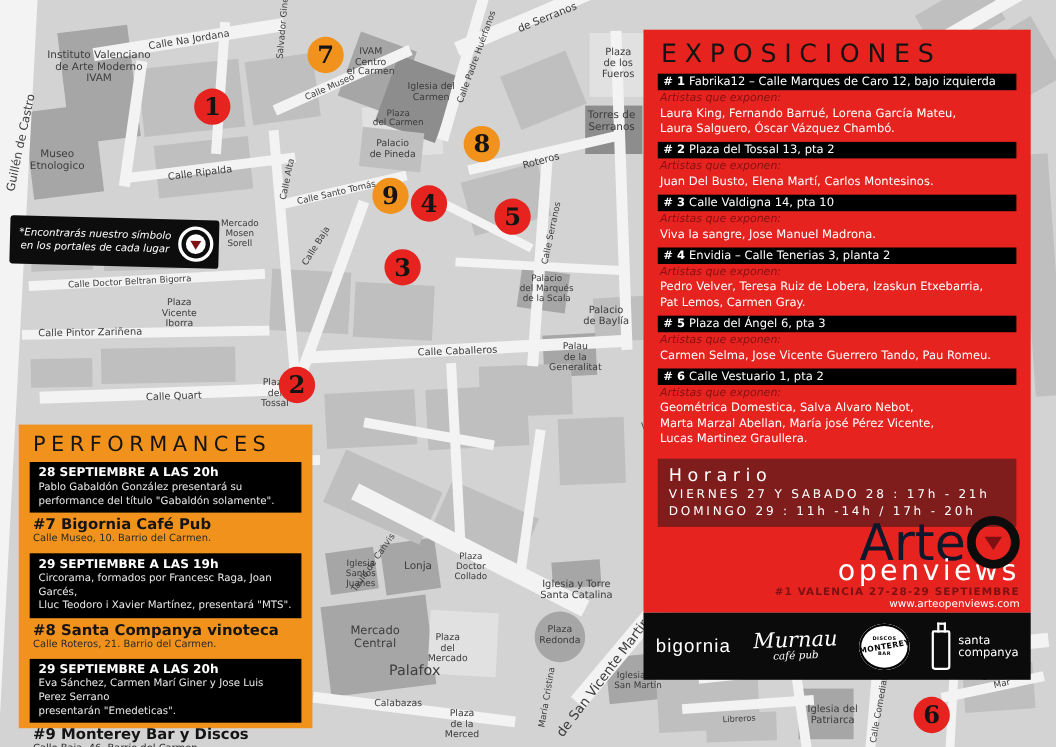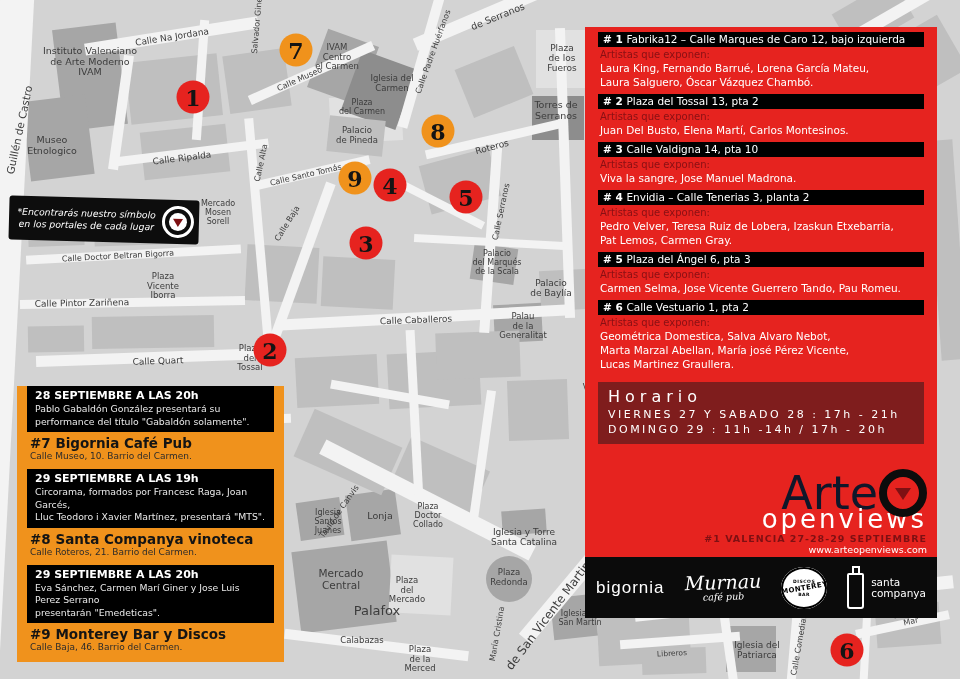--- a/index.html
+++ b/index.html
@@ -10,21 +10,21 @@
   .st{position:absolute;background:#f3f3f3;z-index:2}
   .maplabel{position:absolute;z-index:3;color:#3c3c3c;text-align:center;white-space:pre-line;line-height:1.12;transform-origin:center}
   .marker{position:absolute;z-index:6;width:33px;height:33px;border-radius:50%;display:flex;align-items:center;justify-content:center;transform:translate(-50%,-50%);font-family:"DejaVu Serif",serif;font-size:22px;font-weight:bold;color:#141414}
   .marker.red{background:#e6231f}
   .marker.orange{background:#f0921c}
   
   .panel-red{position:absolute;left:585px;top:27px;width:352px;height:530px;background:#e6231f;z-index:5}
   .xp-title{margin:9px 0 5px 16px;font-size:23px;letter-spacing:7px;font-weight:normal;color:#141414}
   .xp-bar{background:#000;color:#fff;font-size:10.5px;line-height:15px;padding:0 5px;margin:5px 13px 1px}
   .xp-bar b{font-weight:bold}
-  .xp-label{color:#871014;font-size:10px;line-height:13px;margin-left:15px}
+  .xp-label{color:#871014;font-style:italic;font-size:10px;line-height:13px;margin-left:15px}
   .xp-line{color:#fff;font-size:10.5px;line-height:14px;margin-left:15px}
   .horario{background:#7f1d1d;color:#fff;margin:11px 13px 0;padding:5px 10px 7px}
   .h-title{font-size:16px;letter-spacing:5px;line-height:20px}
   .h-line{font-size:11px;letter-spacing:2.5px;line-height:15px}
   .logo{position:absolute;right:10px;bottom:2px;text-align:right}
   .logo-arte{font-size:46px;line-height:40px;color:#0f172a;vertical-align:middle}
   .logo-target{display:inline-block;width:32px;height:32px;border:8px solid #0c0c0c;border-radius:50%;vertical-align:middle;margin-left:1px;position:relative}
   .logo-tri{position:absolute;left:50%;top:50%;transform:translate(-50%,-42%);width:0;height:0;border-left:8px solid transparent;border-right:8px solid transparent;border-top:12px solid #7e1013}
   .logo-open{color:#fff;font-size:26px;letter-spacing:3px;line-height:24px;margin-top:-10px}
   .logo-ed{color:#7e1013;font-size:9.5px;font-weight:bold;letter-spacing:1px;margin-top:2px}
@@ -240,20 +240,21 @@
   <div class="badge-text">*Encontrarás nuestro símbolo
 en los portales de cada lugar</div>
   <div class="badge-icon">
     <div class="inner">
         <div class="tri"></div>
       </div>
   </div>
 </div>
 
 <div class="panel-red">
+  <div class="xp-title">EXPOSICIONES</div>
   <div id="xp-entries">
       <div class="xp-bar"><b># 1  </b>Fabrika12 – Calle Marques de Caro 12, bajo izquierda</div>
       <div class="xp-label">Artistas que exponen:</div>
       <div class="xp-line">Laura King,  Fernando Barrué, Lorena García Mateu,</div>
       <div class="xp-line">Laura Salguero, Óscar Vázquez Chambó.</div>
       <div class="xp-bar"><b># 2  </b>Plaza del Tossal 13, pta 2</div>
       <div class="xp-label">Artistas que exponen:</div>
       <div class="xp-line">Juan Del Busto, Elena Martí, Carlos Montesinos.</div>
       <div class="xp-bar"><b># 3  </b>Calle Valdigna 14, pta 10</div>
       <div class="xp-label">Artistas que exponen:</div>
@@ -298,20 +299,21 @@
     <div class="mt">BAR</div>
   </div>
   <div class="sp-santa">
     <div class="bottle"></div>
     <div class="txt" style="white-space:pre-line">santa
 companya</div>
   </div>
 </div>
 
 <div class="panel-orange">
+  <div class="pf-title">PERFORMANCES</div>
   <div id="pf-groups">
       <div class="pf-group">
         <div class="pf-box">
           <div class="pf-date">28 SEPTIEMBRE A LAS 20h</div>
           <div class="pf-desc">Pablo Gabaldón González presentará su</div>
           <div class="pf-desc">performance del título "Gabaldón solamente".</div>
         </div>
         <div class="pf-venue">#7  Bigornia Café Pub</div>
         <div class="pf-addr">Calle Museo, 10. Barrio del Carmen.</div>
       </div>

